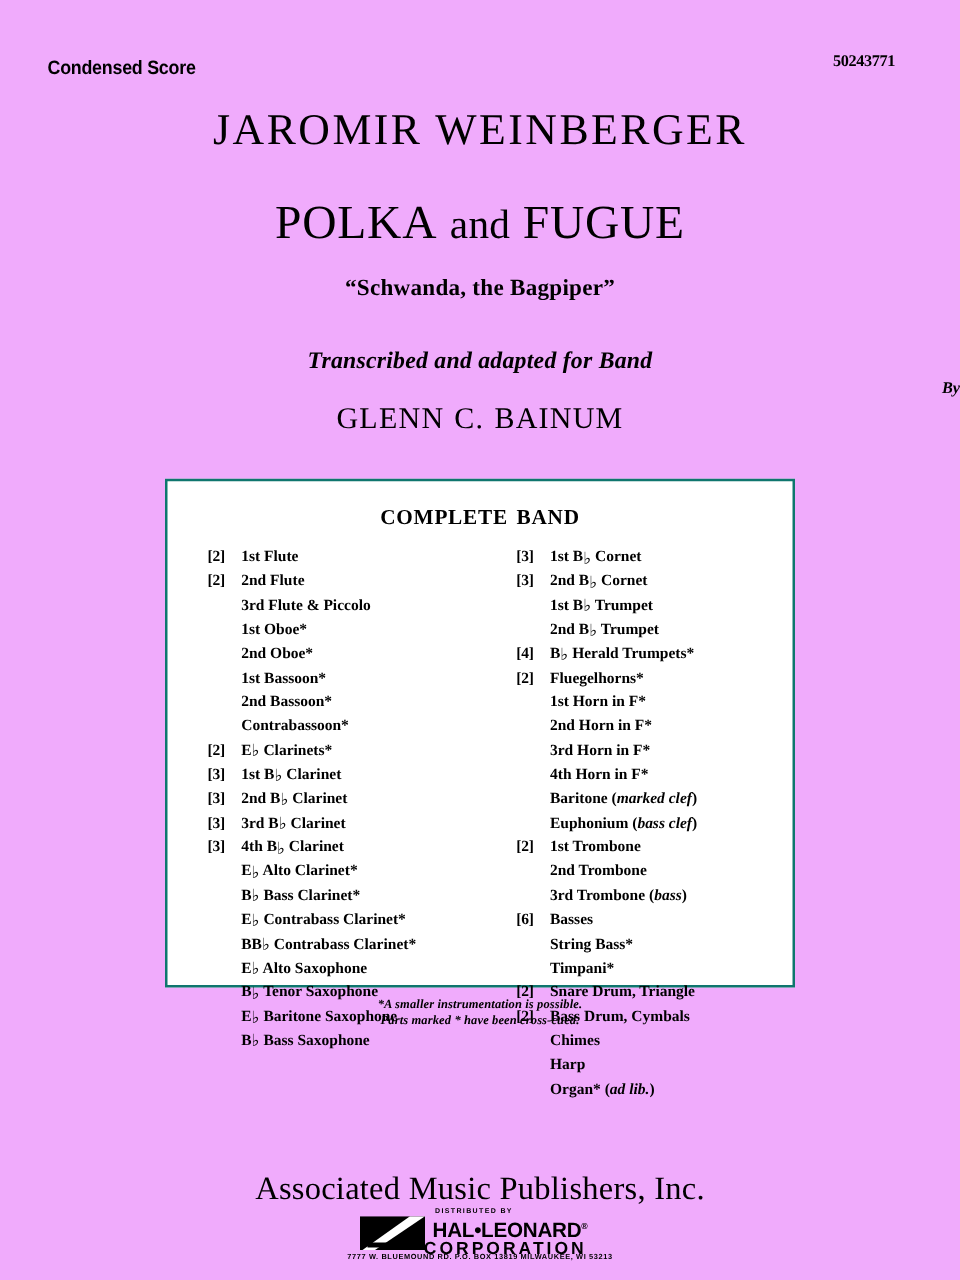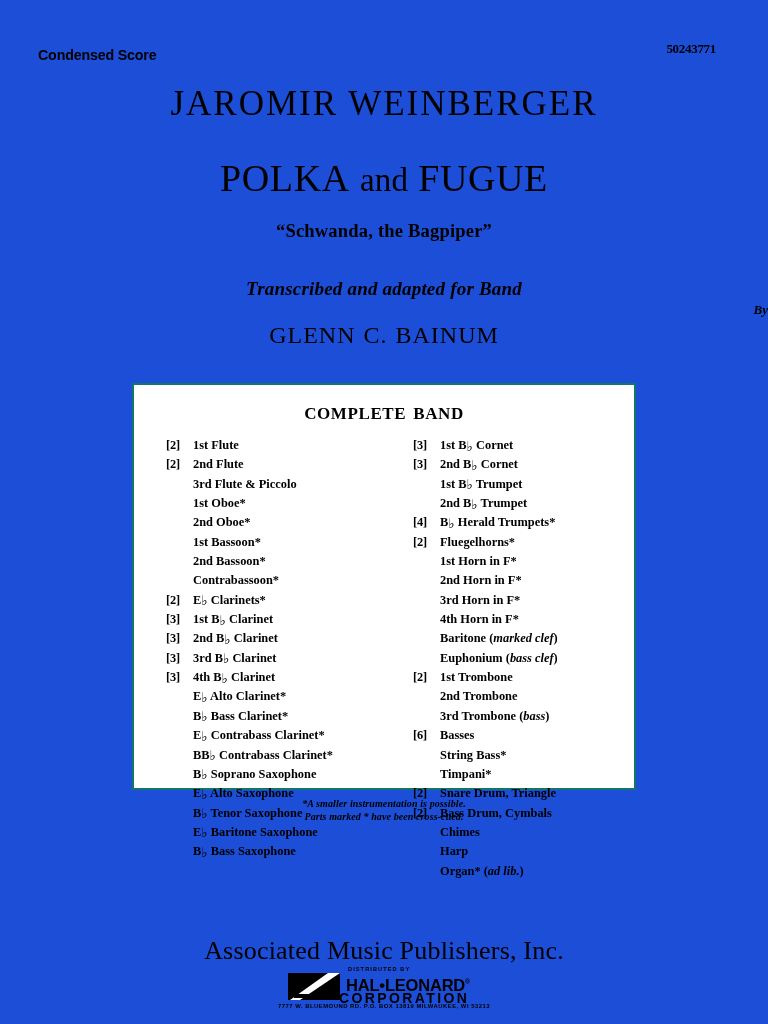--- a/index.html
+++ b/index.html
@@ -5,21 +5,21 @@
 <style>
   html, body {
     margin: 0;
     padding: 0;
     background: #ffffff;
   }
   #page {
     position: relative;
     width: 768px;
     height: 1024px;
-    background: #1d4ed8;
+    background: #f0abfc;
     color: #000000;
     overflow: hidden;
     font-family: "Liberation Serif", "DejaVu Serif", serif;
   }
 
   
   .hdr-score {
     position: absolute;
     left: 38px;
     top: 46px;
@@ -332,21 +332,20 @@
         <span class="instr-row"><span class="instr-qty"></span><span class="instr-label">Contrabassoon*</span></span>
         <span class="instr-row"><span class="instr-qty">[2]</span><span class="instr-label">E<span class="flat">♭</span> Clarinets*</span></span>
         <span class="instr-row"><span class="instr-qty">[3]</span><span class="instr-label">1st B<span class="flat">♭</span> Clarinet</span></span>
         <span class="instr-row"><span class="instr-qty">[3]</span><span class="instr-label">2nd B<span class="flat">♭</span> Clarinet</span></span>
         <span class="instr-row"><span class="instr-qty">[3]</span><span class="instr-label">3rd B<span class="flat">♭</span> Clarinet</span></span>
         <span class="instr-row"><span class="instr-qty">[3]</span><span class="instr-label">4th B<span class="flat">♭</span> Clarinet</span></span>
         <span class="instr-row"><span class="instr-qty"></span><span class="instr-label">E<span class="flat">♭</span> Alto Clarinet*</span></span>
         <span class="instr-row"><span class="instr-qty"></span><span class="instr-label">B<span class="flat">♭</span> Bass Clarinet*</span></span>
         <span class="instr-row"><span class="instr-qty"></span><span class="instr-label">E<span class="flat">♭</span> Contrabass Clarinet*</span></span>
         <span class="instr-row"><span class="instr-qty"></span><span class="instr-label">BB<span class="flat">♭</span> Contrabass Clarinet*</span></span>
-        <span class="instr-row"><span class="instr-qty"></span><span class="instr-label">B<span class="flat">♭</span> Soprano Saxophone</span></span>
         <span class="instr-row"><span class="instr-qty"></span><span class="instr-label">E<span class="flat">♭</span> Alto Saxophone</span></span>
         <span class="instr-row"><span class="instr-qty"></span><span class="instr-label">B<span class="flat">♭</span> Tenor Saxophone</span></span>
         <span class="instr-row"><span class="instr-qty"></span><span class="instr-label">E<span class="flat">♭</span> Baritone Saxophone</span></span>
         <span class="instr-row"><span class="instr-qty"></span><span class="instr-label">B<span class="flat">♭</span> Bass Saxophone</span></span>
       </div>
     <div class="instr-col" id="instr-col-right">
         <span class="instr-row"><span class="instr-qty">[3]</span><span class="instr-label">1st B<span class="flat">♭</span> Cornet</span></span>
         <span class="instr-row"><span class="instr-qty">[3]</span><span class="instr-label">2nd B<span class="flat">♭</span> Cornet</span></span>
         <span class="instr-row"><span class="instr-qty"></span><span class="instr-label">1st B<span class="flat">♭</span> Trumpet</span></span>
         <span class="instr-row"><span class="instr-qty"></span><span class="instr-label">2nd B<span class="flat">♭</span> Trumpet</span></span>

